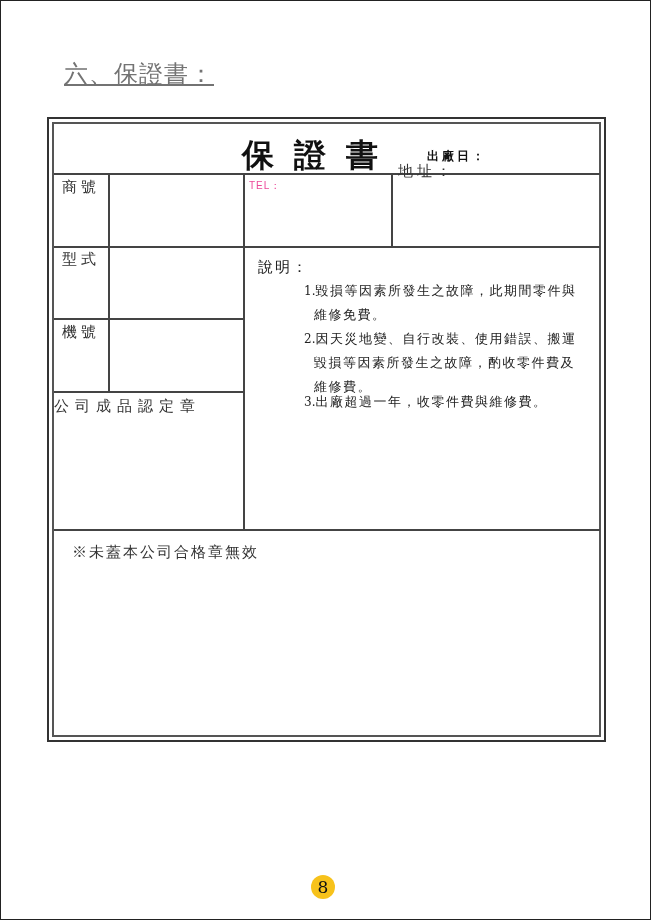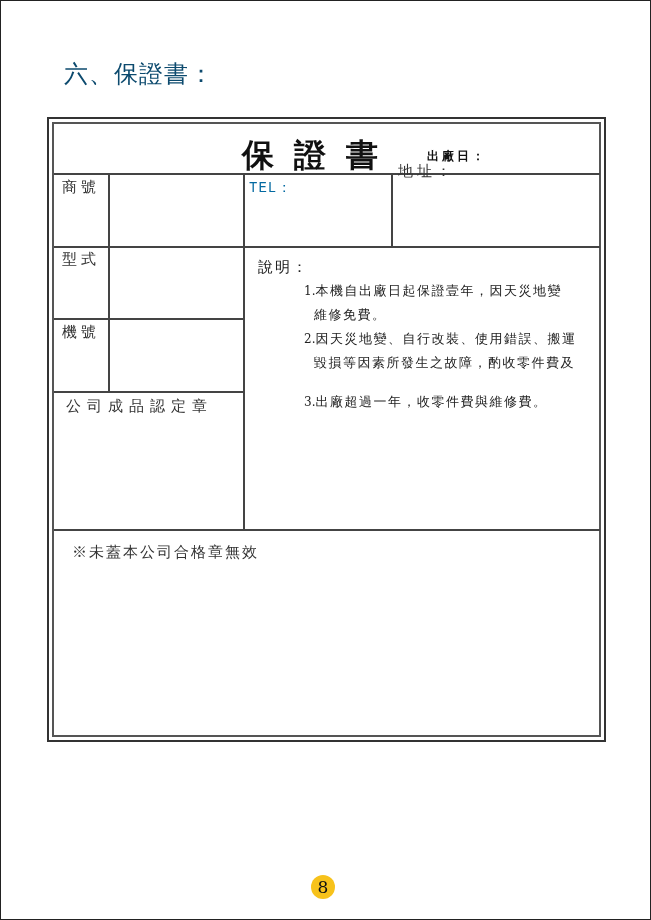--- a/index.html
+++ b/index.html
@@ -8,21 +8,21 @@
     background: #ffffff;
     font-family: "DejaVu Sans", sans-serif;
   }
   .page-border {
     position: absolute; left: 0; top: 0; width: 649px; height: 918px;
     border: 1px solid #222; box-sizing: content-box;
   }
   .section-heading {
     position: absolute; left: 64px; top: 58px;
     font-family: "DejaVu Sans", sans-serif;
-    font-size: 24px; color: #0c4a6e; letter-spacing: 1px;
+    font-size: 24px; color: #737373; letter-spacing: 1px; text-decoration: underline;
   }
   .outer-frame {
     position: absolute; left: 47px; top: 117px; width: 559px; height: 625px;
     border: 2px solid #333; box-sizing: border-box;
   }
   .inner-frame {
     position: absolute; left: 52px; top: 122px; width: 549px; height: 615px;
     border: 2px solid #555; box-sizing: border-box;
   }
   .line { position: absolute; background: #444; }
@@ -36,22 +36,22 @@
   .ship-date {
     position: absolute; left: 427px; top: 148px;
     font-family: "DejaVu Sans", sans-serif; font-weight: bold;
     font-size: 12px; color: #111; letter-spacing: 3px;
   }
   .label {
     position: absolute; font-family: "DejaVu Serif", serif;
     font-size: 15px; color: #333; letter-spacing: 4px;
   }
   .label-sans {
-    position: absolute; font-family: Liberation Mono, monospace;
-    font-size: 14px; color: #0369a1; letter-spacing: 1px;
+    position: absolute; font-family: Liberation Sans, sans-serif;
+    font-size: 10px; color: #ec4899; letter-spacing: 1px;
   }
   .notes-title {
     position: absolute; left: 258px; top: 258px;
     font-family: "DejaVu Serif", serif; font-size: 15px; color: #222; letter-spacing: 2px;
   }
   .note {
     position: absolute; left: 304px; width: 290px;
     font-family: "DejaVu Serif", serif; font-size: 13px; color: #222;
     line-height: 24px; letter-spacing: 1.5px;
   }
@@ -98,33 +98,34 @@
 
   <div class="label" style="left:398px; top:162px;">地址：</div>
   <div class="field-value" style="left:394px; top:176px; width:205px; height:69px;"></div>
 
   <div class="label" style="left:62px; top:250px;">型式</div>
   <div class="field-value" style="left:111px; top:249px; width:131px; height:68px;"></div>
 
   <div class="label" style="left:62px; top:323px;">機號</div>
   <div class="field-value" style="left:111px; top:321px; width:131px; height:69px;"></div>
 
-  <div class="label" style="left:66px; top:397px; letter-spacing:6px;">公司成品認定章</div>
+  <div class="label" style="left:54px; top:397px; letter-spacing:6px;">公司成品認定章</div>
   <div class="stamp-area" style="left:56px; top:394px; width:186px; height:134px;"></div>
 
   <div class="notes-title">說明：</div>
 
   <div class="note" style="top:279px;">
-    <span class="num">1.</span><span>本機自出廠日起保證壹年，因天災地變</span>
+    <span class="num">1.</span><span>毀損等因素所發生之故障，此期間零件與</span>
     <span class="cont">維修免費。</span>
   </div>
 
   <div class="note" style="top:327px;">
     <span class="num">2.</span><span>因天災地變、自行改裝、使用錯誤、搬運</span>
     <span class="cont">毀損等因素所發生之故障，酌收零件費及</span>
+    <span class="cont">維修費。</span>
   </div>
 
   <div class="note" style="top:390px;">
     <span class="num">3.</span><span>出廠超過一年，收零件費與維修費。</span>
   </div>
 
   <div class="label" style="left:72px; top:543px; letter-spacing:2px;">※未蓋本公司合格章無效</div>
   <div class="stamp-area" style="left:56px; top:533px; width:543px; height:202px;"></div>
 </div>
 

